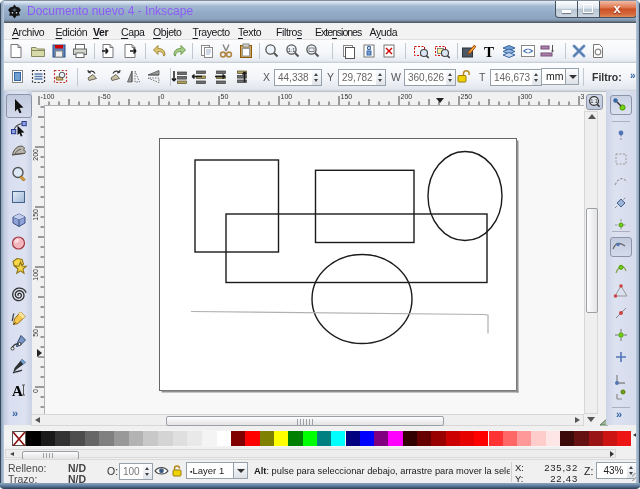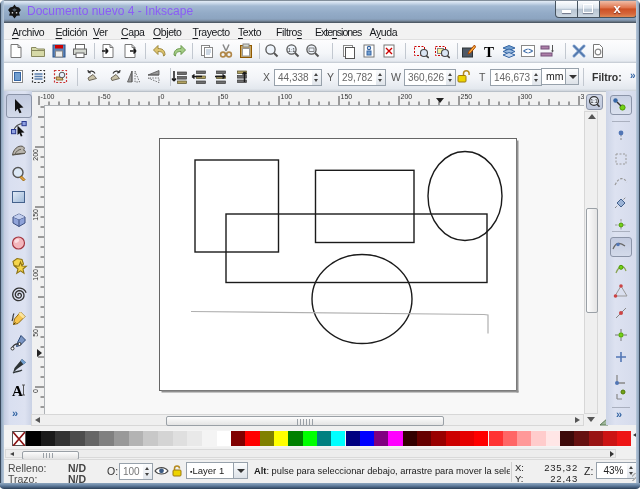--- a/index.html
+++ b/index.html
@@ -62,21 +62,21 @@
  <div class="abs capbtn" style="left:577px;width:21px;">
    <div class="abs" style="left:5px;top:3px;width:8px;height:7px;border:1.5px solid #fff;box-shadow:0 1px 1px rgba(0,0,30,.35);"></div>
  </div>
  <div class="abs capbtn close" style="left:599px;width:36px;border-radius:0 0 4px 0;color:#fff;">
    <div class="abs" style="left:0;top:0px;width:34px;text-align:center;font-size:13px;font-weight:bold;text-shadow:0 1px 1px rgba(60,0,0,.55);">x</div>
  </div>
 
  <div class="abs menubar">
 <div class="menu-item" style="left:8.0px;"><u>A</u>rchivo</div>
 <div class="menu-item" style="left:51.5px;"><u>E</u>dición</div>
-<div class="menu-item" style="left:89.0px;"><u>V</u>er</div>
+<div class="menu-item" style="left:89.0px;font-weight:bold;"><u>V</u>er</div>
 <div class="menu-item" style="left:117.0px;"><u>C</u>apa</div>
 <div class="menu-item" style="left:149px;"><u>O</u>bjeto</div>
 <div class="menu-item" style="left:188.5px;"><u>T</u>rayecto</div>
 <div class="menu-item" style="left:234.0px;"><u>T</u>exto</div>
 <div class="menu-item" style="left:272.0px;">Filtro<u>s</u></div>
 <div class="menu-item" style="left:311.0px;"><span style="letter-spacing:-1px;text-align:right;">Exte<u>n</u>siones</span></div>
 <div class="menu-item" style="left:365.5px;">A<u>y</u>uda</div>
  </div>
 
  <div class="abs cmdbar">

